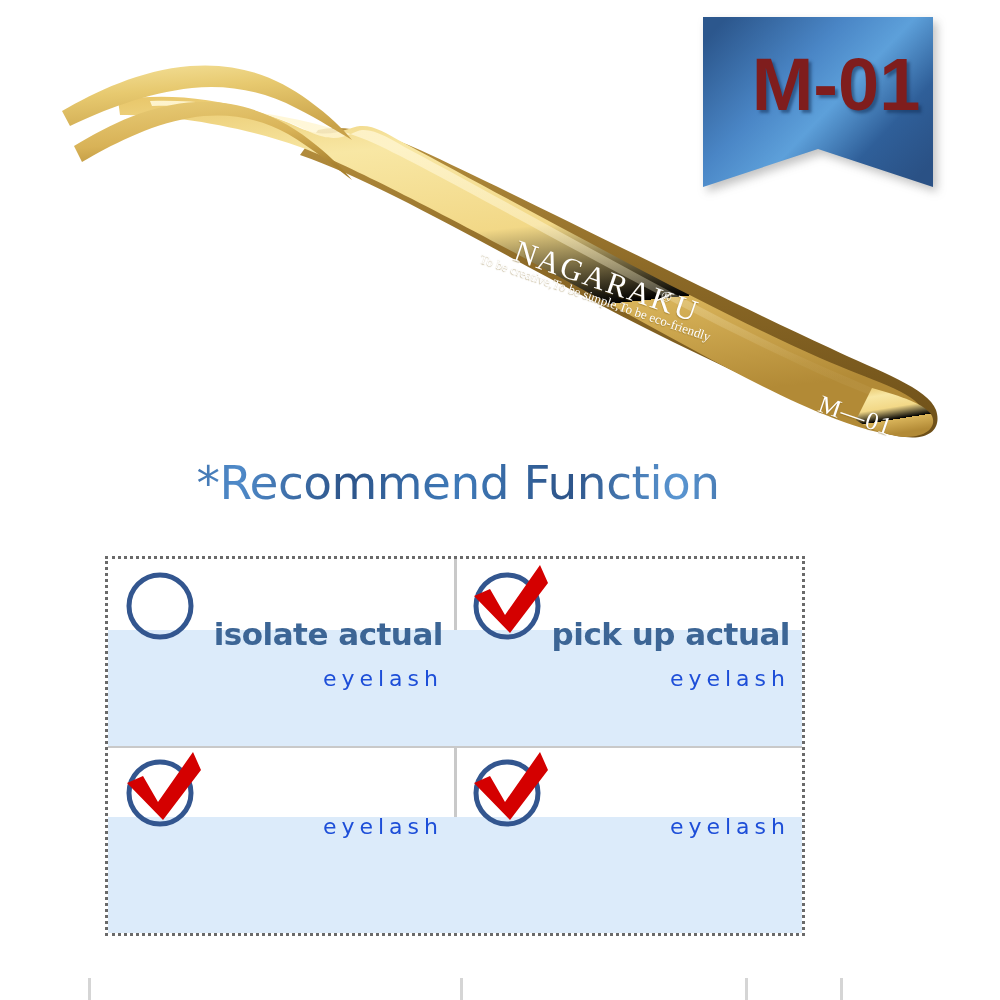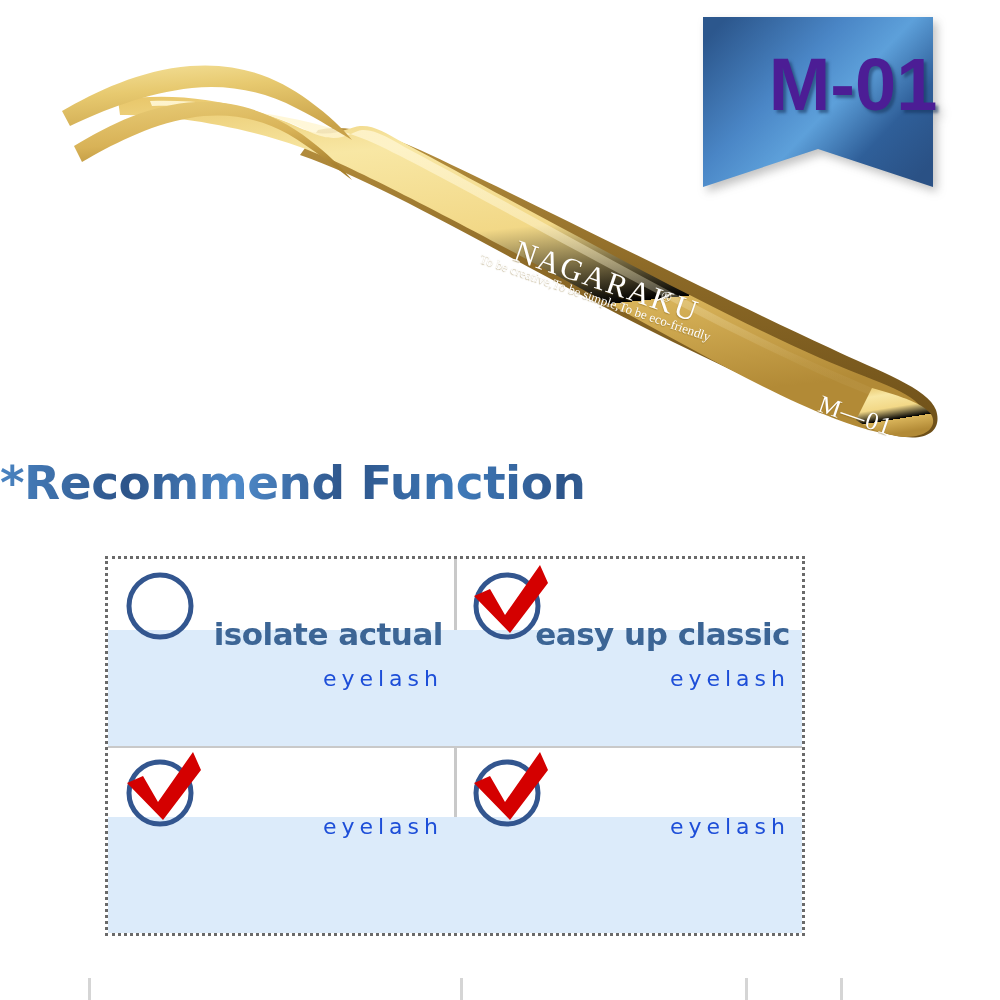--- a/index.html
+++ b/index.html
@@ -70,42 +70,42 @@
   #ribbon {
     position: absolute;
     left: 703px;
     top: 17px;
     width: 230px;
     height: 170px;
     filter: drop-shadow(4px 5px 5px rgba(80,80,80,.35));
   }
   #ribbon-label {
     position: absolute;
-    left: 17px; top: 0;
+    left: 0; top: 0;
     width: 266px;
     height: 135px;
     display: flex;
     align-items: center;
     justify-content: center;
-    color: #4c1d95;
+    color: #7f1d1d;
     font-size: 74px;
     font-weight: bold;
     letter-spacing: 0px;
     text-shadow: 3px 3px 3px rgba(20,50,90,.55);
   }
 
   
   #headline {
     position: absolute;
     left: 0;
     top: 455px;
     width: 916px;
-    text-align: left;
+    text-align: center;
     font-size: 47px;
-    font-weight: bold;
+    font-weight: normal;
     letter-spacing: -0.5px;
     background: linear-gradient(95deg,
         #4a84c2 0%,  #2d5489 14%, #4f8ac9 26%, #2d5489 38%,
         #3f7ab9 50%, #2d5489 62%, #5a96d2 74%, #2c5184 86%, #4c86c4 100%);
     -webkit-background-clip: text;
     background-clip: text;
     color: transparent;
     -webkit-text-fill-color: transparent;
     text-shadow: none;
     font-family: "DejaVu Sans", sans-serif;
@@ -361,21 +361,21 @@
     <div class="grid-cell cell-1">
       <div class="cell-band"></div>
       <div class="cell-content">
         <div class="cell-mark">
           <svg width="86" height="86" viewBox="0 0 86 86">
             <circle cx="39" cy="41" r="31" fill="none" stroke="#33568f" stroke-width="5"></circle>
             <path d="M 6 31 L 22 24 L 37 50 L 72 0 L 80 18 L 42 68 Z" fill="#d40000"></path>
           </svg>
         </div>
         <div class="cell-texts">
-          <div class="cell-title">easy up classic</div>
+          <div class="cell-title">pick up actual</div>
           <div class="cell-sub">eyelash</div>
         </div>
       </div>
     </div>
   </div>
 
   <div class="grid-row" id="grid-row-1">
 
     <div class="grid-cell cell-0">
       <div class="cell-band"></div>

